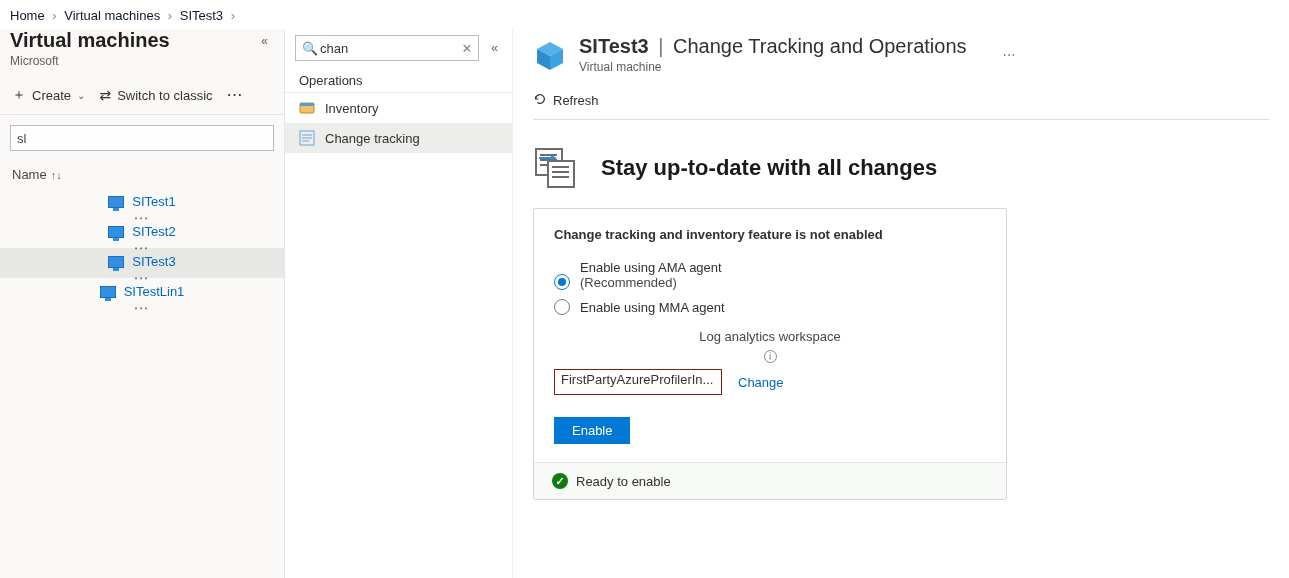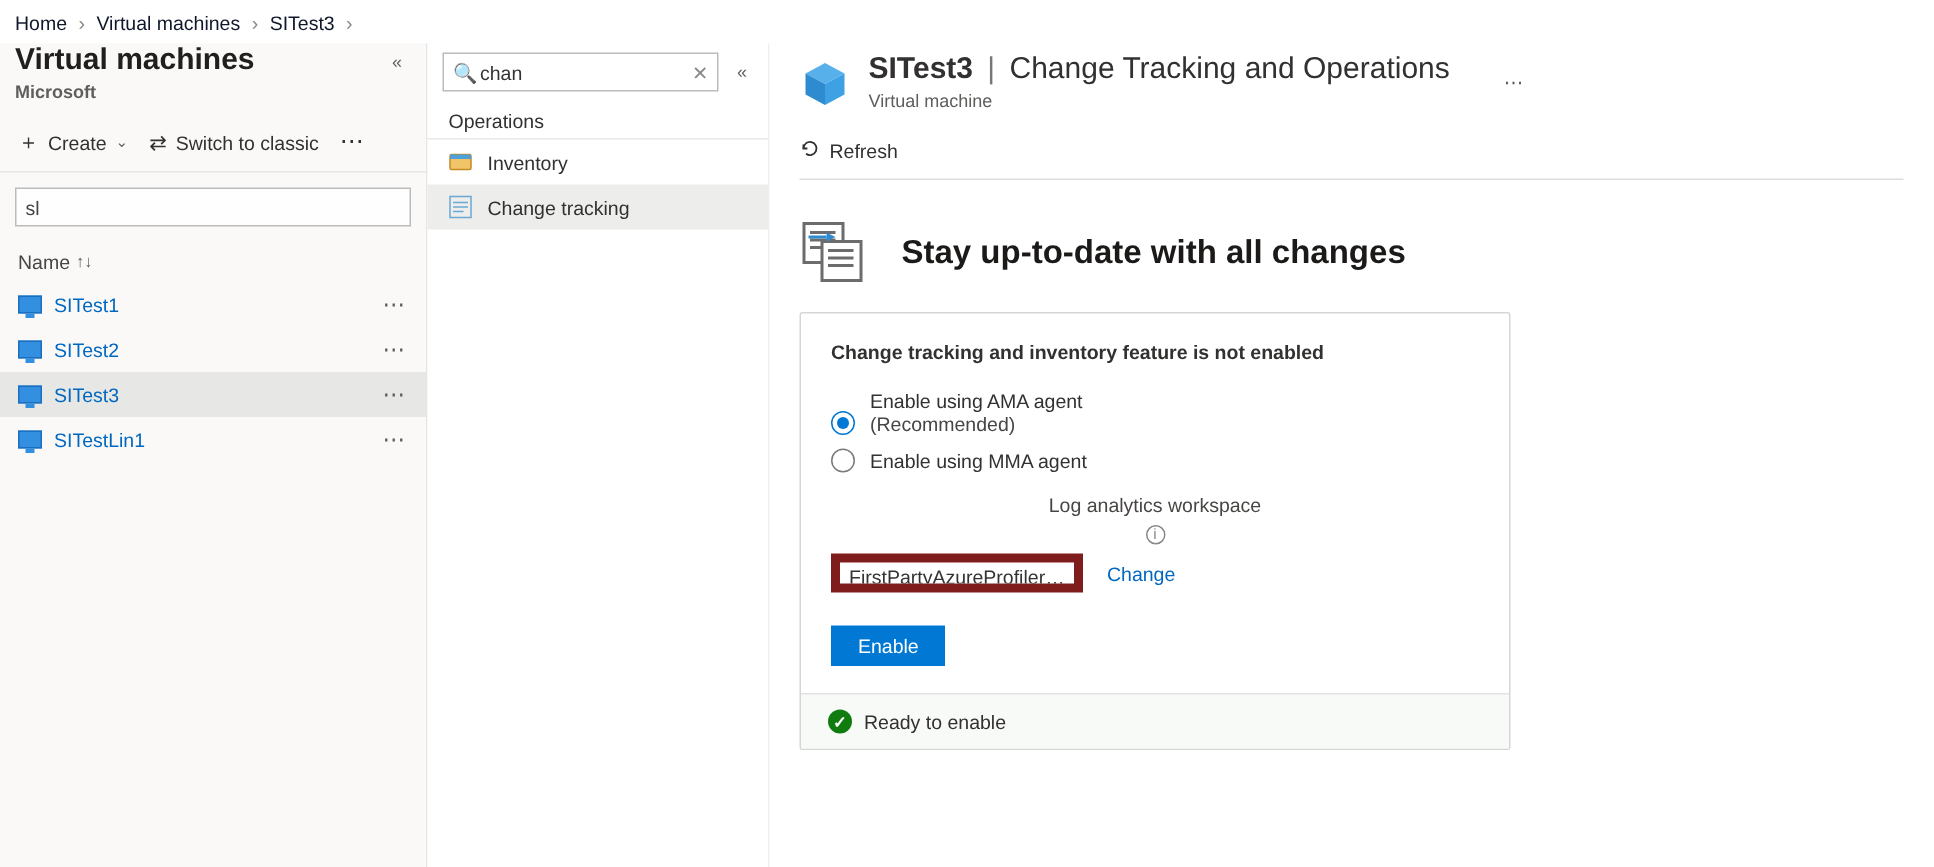--- a/index.html
+++ b/index.html
@@ -29,21 +29,21 @@
     background: #faf9f8;
     border-right: 1px solid #e8e6e4;
     padding: 0 0 0 0;
   }
   .left-header {
     padding: 0 12px 4px 10px;
   }
   .left-title-row { display: flex; justify-content: space-between; align-items: center; }
   .left-title { font-size: 20px; font-weight: 600; color: #201f1e; }
   .collapse-btn { color: #605e5c; font-size: 12px; cursor: pointer; padding: 4px; }
-  .left-sub { font-size: 12px; color: #605e5c; margin-top: 2px; font-weight: bold; }
+  .left-sub { font-size: 12px; color: #605e5c; margin-top: 2px; }
   .left-toolbar {
     display: flex; align-items: center; gap: 14px;
     padding: 14px 12px 10px 12px;
     border-bottom: 1px solid #e8e6e4;
     font-size: 13px; color: #323130;
   }
   .left-toolbar .tbtn { display: inline-flex; align-items: center; gap: 6px; cursor: pointer; }
   .left-toolbar .icon { color: #323130; font-size: 14px; }
   .left-toolbar .chev { color:#605e5c; font-size:10px; }
   .more-dots { color:#323130; cursor:pointer; letter-spacing: 2px; font-size: 16px; line-height: 1; }
@@ -66,20 +66,21 @@
     color: #484644;
     display: flex; align-items: center; gap: 4px;
   }
   .col-head .sort { font-size: 11px; color:#605e5c; }
   .vm-list { }
   .vm-row {
     display: flex; align-items: center; justify-content: space-between;
     padding: 6px 12px 6px 12px;
     height: 30px;
     cursor: pointer;
+    flex-direction: column;
   }
   .vm-row .lbl { display: inline-flex; align-items: center; gap: 8px; }
   .vm-row a { color: #0068c0; text-decoration: none; font-size: 13px; }
   .vm-row.selected { background: #e7e7e5; }
   .vm-row .dots { color:#605e5c; letter-spacing: 2px; font-size: 15px; }
   
   .vmicon {
     display:inline-block; width:16px; height:12px;
     background: #3390e0; border:1px solid #1b6fbf;
     position:relative;
@@ -169,21 +170,21 @@
   .radio.selected::after { content:''; width:8px; height:8px; border-radius:50%; background:#0078d4; }
   .radio-label { font-size:13px; color:#323130; }
   .radio-sub { color:#484644; }
   .field-label { font-size:13px; color:#484644; margin-top:14px; display:flex; align-items:center; gap:6px;flex-direction:column; }
   .info-icon {
     width:13px; height:13px; display:inline-flex; align-items:center; justify-content:center;
     border:1px solid #888; border-radius:50%; font-size:10px; color:#888;
   }
   .field-row { display:flex; align-items:center; gap:16px; margin-top:6px; }
   .field-input {
-    width: 168px; height:26px; border:6px solid #7f1d1d;
+    width: 168px; height:26px; border:1px solid #7f1d1d;
     padding: 2px 6px; font-size:13px; color:#333; background:#fff;
     white-space:nowrap; overflow:hidden; text-overflow:ellipsis;
   }
   .link { color:#0068c0; cursor:pointer; font-size:13px; }
   .enable-btn {
     margin-top:22px;
     display:inline-block;
     background:#0078d4; color:#fff;
     border:none; padding: 6px 18px; font-size:13px; cursor:pointer;
   }

